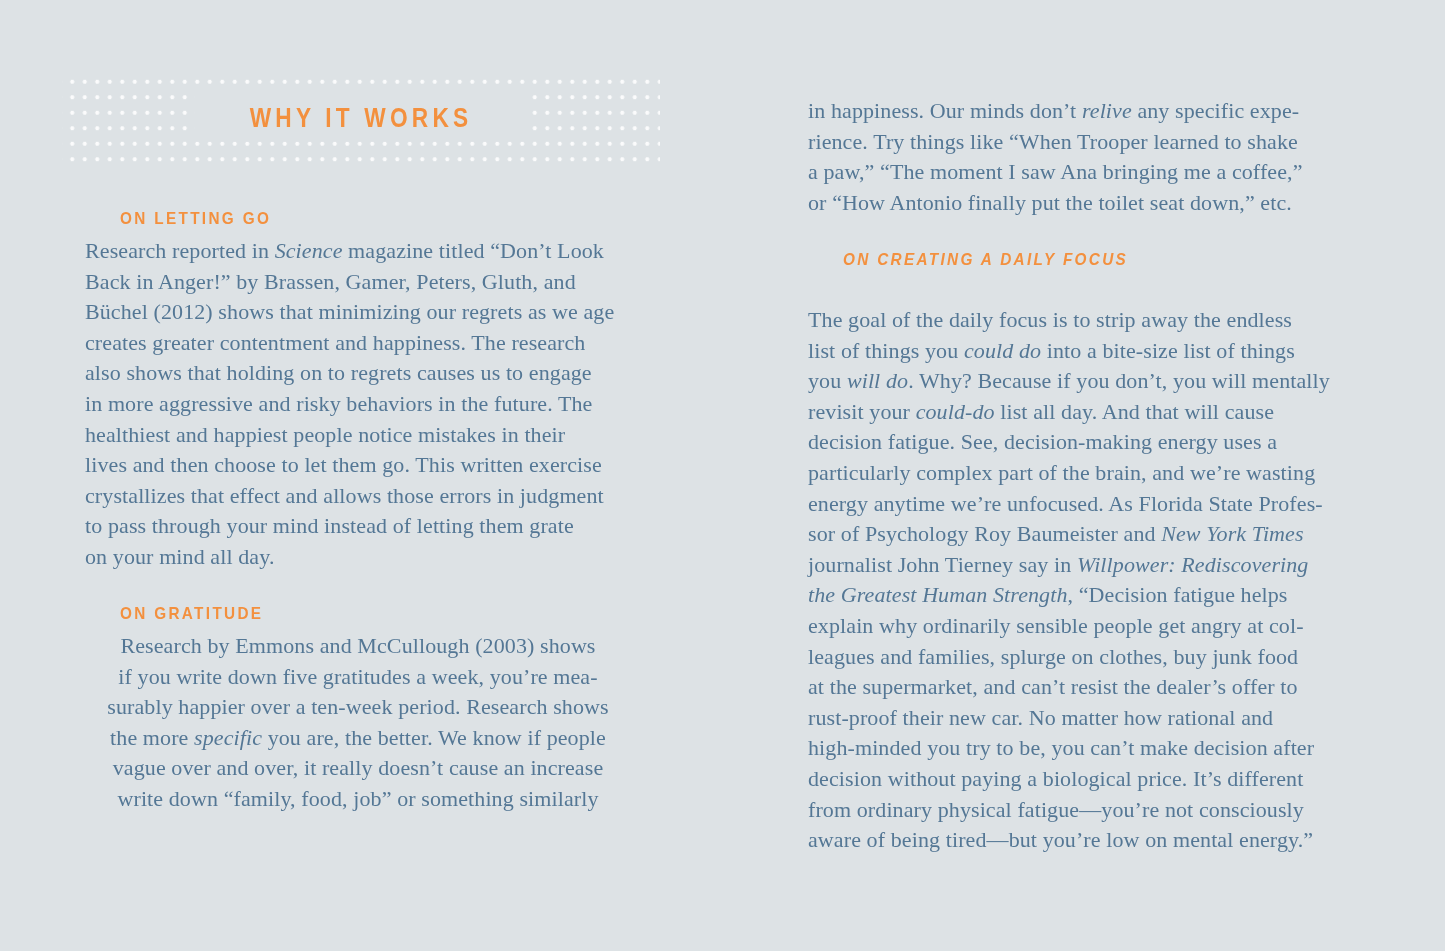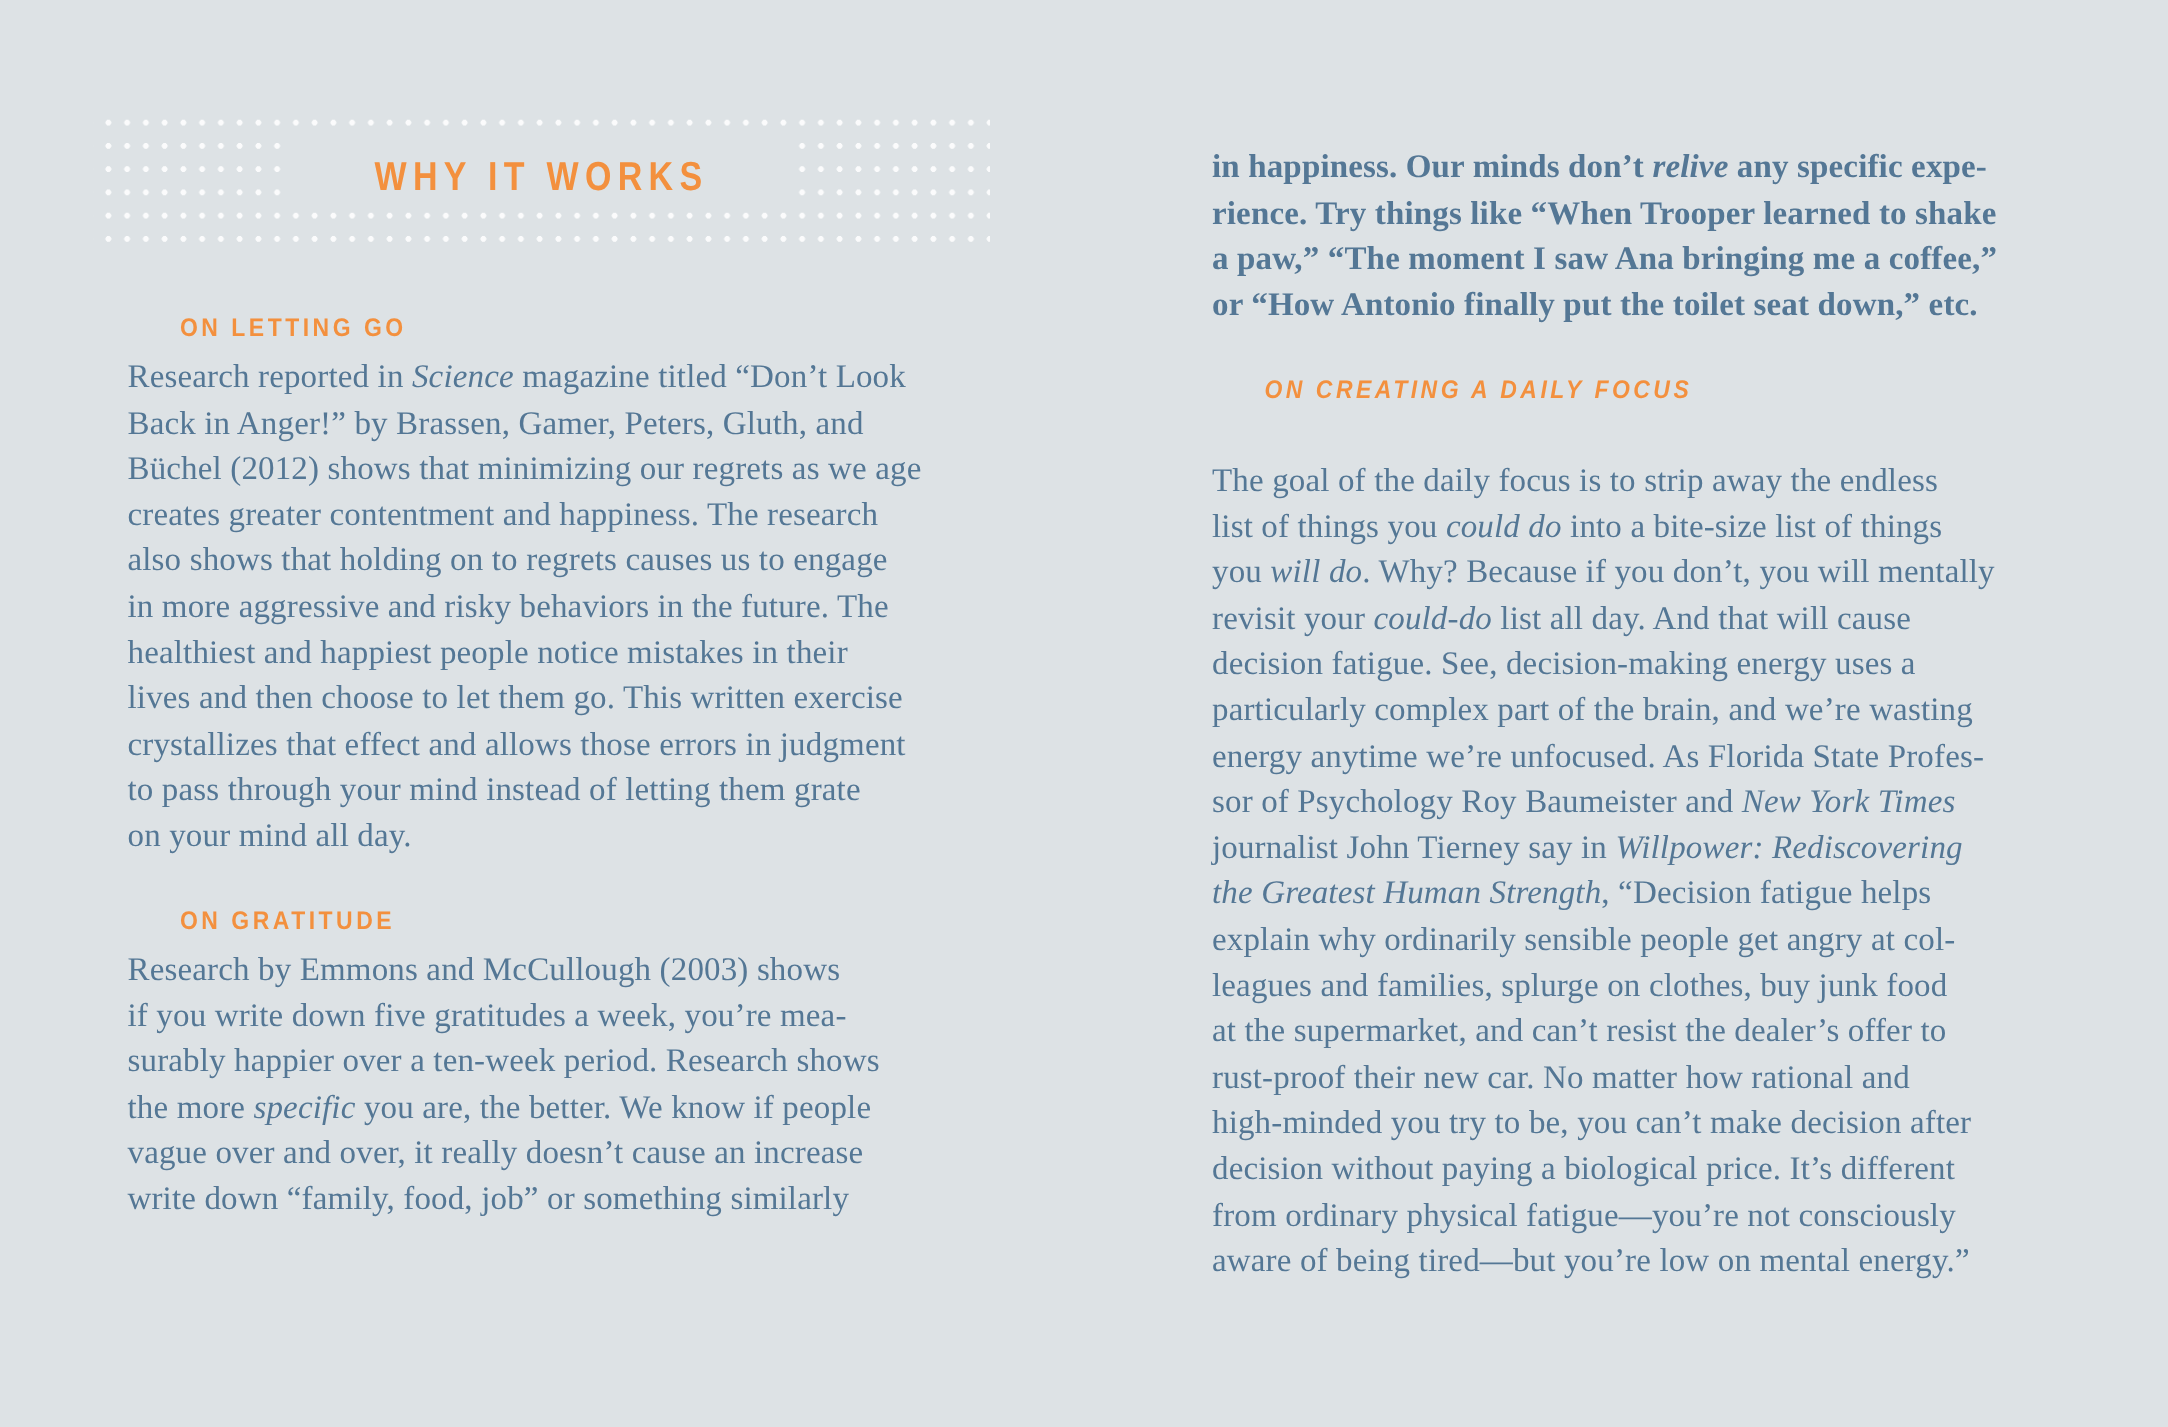--- a/index.html
+++ b/index.html
@@ -112,34 +112,34 @@
         <div class="line"><span>healthiest and happiest people notice mistakes in their</span></div>
         <div class="line"><span>lives and then choose to let them go. This written exercise</span></div>
         <div class="line"><span>crystallizes that effect and allows those errors in judgment</span></div>
         <div class="line"><span>to pass through your mind instead of letting them grate</span></div>
         <div class="line"><span>on your mind all day.</span></div>
       </div>
 
     <div class="section-heading" style="left:85px; top:604px;">
       <span class="squeeze">ON GRATITUDE</span>
     </div>
-    <div class="body-block" style="left:85px; top:631px; width:580px;">
+    <div class="body-block" style="left:68px; top:631px; width:580px;text-align:center;">
         <div class="line"><span>Research by Emmons and McCullough (2003) shows</span></div>
         <div class="line"><span>if you write down five gratitudes a week, you’re mea-</span></div>
         <div class="line"><span>surably happier over a ten-week period. Research shows</span></div>
         <div class="line"><span>the more </span><i>specific</i><span> you are, the better. We know if people</span></div>
         <div class="line"><span>vague over and over, it really doesn’t cause an increase</span></div>
         <div class="line"><span>write down “family, food, job” or something similarly</span></div>
       </div>
 
   </div>
 
   <div class="page page-right">
 
-    <div class="body-block" style="left:86px; top:96px; width:580px;font-weight:bold;">
+    <div class="body-block" style="left:86px; top:96px; width:580px;">
         <div class="line"><span>in happiness. Our minds don’t </span><i>relive</i><span> any specific expe-</span></div>
         <div class="line"><span>rience. Try things like “When Trooper learned to shake</span></div>
         <div class="line"><span>a paw,” “The moment I saw Ana bringing me a coffee,”</span></div>
         <div class="line"><span>or “How Antonio finally put the toilet seat down,” etc.</span></div>
       </div>
 
     <div class="section-heading" style="left:86px; top:250px;font-style:italic;">
       <span class="squeeze">ON CREATING A DAILY FOCUS</span>
     </div>
     <div class="body-block" style="left:86px; top:277px; width:580px;margin-top:28px;">

